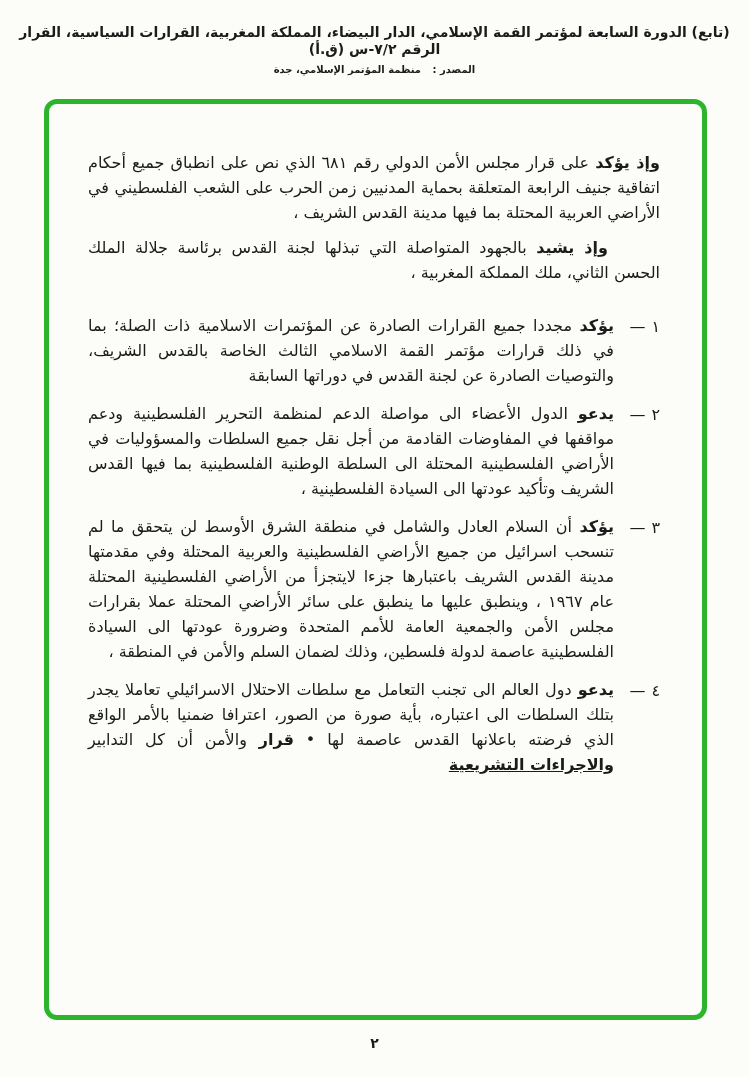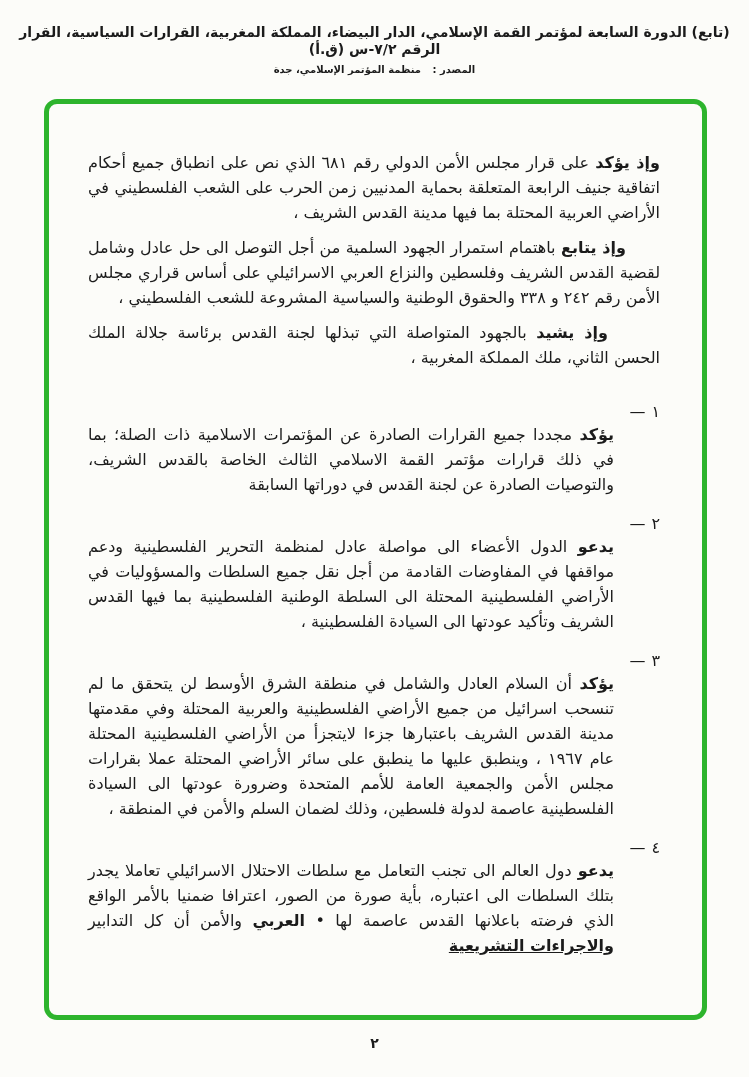--- a/index.html
+++ b/index.html
@@ -58,21 +58,21 @@
     display: flex;
     flex-direction: row; 
     margin-bottom: 13px;
   }
   .item-num {
     flex: 0 0 46px;
     white-space: nowrap;
     padding-top: 1px;
   }
   .item-num .dash { margin-inline-start: 6px; }
-  .item-text { flex: 1; text-align: justify; text-align-last: right; margin-top: 24px; }
+  .item-text { flex: 1; text-align: justify; text-align-last: right; }
   .bold-tail { font-weight: bold; text-decoration: underline; }
 
   
   .page-num {
     position: absolute;
     bottom: 26px; left: 0; right: 0;
     text-align: center;
     font-weight: bold;
     font-size: 14px;
   }
@@ -91,24 +91,20 @@
   </div>
 
   <div class="frame">
     <div class="content">
 
       <p class="para">
         <span class="lead">وإذ يؤكد</span>
         <span>على قرار مجلس الأمن الدولي رقم ٦٨١ الذي نص على انطباق جميع أحكام اتفاقية جنيف الرابعة المتعلقة بحماية المدنيين زمن الحرب على الشعب الفلسطيني في الأراضي العربية المحتلة بما فيها مدينة القدس الشريف ،</span>
       </p>
 
-      <p class="para indent-1">
-        <span class="lead">وإذ يتابع</span>
-        <span>باهتمام استمرار الجهود السلمية من أجل التوصل الى حل عادل وشامل لقضية القدس الشريف وفلسطين والنزاع العربي الاسرائيلي على أساس قراري مجلس الأمن رقم ٢٤٢ و ٣٣٨ والحقوق الوطنية والسياسية المشروعة للشعب الفلسطيني ،</span>
-      </p>
 
       <p class="para indent-2">
         <span class="lead">وإذ يشيد</span>
         <span>بالجهود المتواصلة التي تبذلها لجنة القدس برئاسة جلالة الملك الحسن الثاني، ملك المملكة المغربية ،</span>
       </p>
 
       <div class="items">
 
         <div class="item">
           <div class="item-num">
@@ -119,42 +115,42 @@
             <span>مجددا جميع القرارات الصادرة عن المؤتمرات الاسلامية ذات الصلة؛ بما في ذلك قرارات مؤتمر القمة الاسلامي الثالث الخاصة بالقدس الشريف، والتوصيات الصادرة عن لجنة القدس في دوراتها السابقة</span>
           </div>
         </div>
 
         <div class="item">
           <div class="item-num">
             <span>٢</span><span class="dash">—</span>
           </div>
           <div class="item-text">
             <span class="lead">يدعو</span>
-            <span>الدول الأعضاء الى مواصلة عادل لمنظمة التحرير الفلسطينية ودعم مواقفها في المفاوضات القادمة من أجل نقل جميع السلطات والمسؤوليات في الأراضي الفلسطينية المحتلة الى السلطة الوطنية الفلسطينية بما فيها القدس الشريف وتأكيد عودتها الى السيادة الفلسطينية ،</span>
+            <span>الدول الأعضاء الى مواصلة الدعم لمنظمة التحرير الفلسطينية ودعم مواقفها في المفاوضات القادمة من أجل نقل جميع السلطات والمسؤوليات في الأراضي الفلسطينية المحتلة الى السلطة الوطنية الفلسطينية بما فيها القدس الشريف وتأكيد عودتها الى السيادة الفلسطينية ،</span>
           </div>
         </div>
 
         <div class="item">
           <div class="item-num">
             <span>٣</span><span class="dash">—</span>
           </div>
           <div class="item-text">
             <span class="lead">يؤكد</span>
             <span>أن السلام العادل والشامل في منطقة الشرق الأوسط لن يتحقق ما لم تنسحب اسرائيل من جميع الأراضي الفلسطينية والعربية المحتلة وفي مقدمتها مدينة القدس الشريف باعتبارها جزءا لايتجزأ من الأراضي الفلسطينية المحتلة عام ١٩٦٧ ، وينطبق عليها ما ينطبق على سائر الأراضي المحتلة عملا بقرارات مجلس الأمن والجمعية العامة للأمم المتحدة وضرورة عودتها الى السيادة الفلسطينية عاصمة لدولة فلسطين، وذلك لضمان السلم والأمن في المنطقة ،</span>
           </div>
         </div>
 
         <div class="item">
           <div class="item-num">
             <span>٤</span><span class="dash">—</span>
           </div>
           <div class="item-text">
             <span class="lead">يدعو</span>
             <span>دول العالم الى تجنب التعامل مع سلطات الاحتلال الاسرائيلي تعاملا يجدر بتلك السلطات الى اعتباره، بأية صورة من الصور، اعترافا ضمنيا بالأمر الواقع الذي فرضته باعلانها القدس عاصمة لها •</span>
-            <span class="lead">العربي</span>
+            <span class="lead">قرار</span>
             <span>والأمن أن كل التدابير</span>
             <span class="bold-tail">والاجراءات التشريعية</span>
           </div>
         </div>
 
       </div>
     </div>
   </div>
 
   <div class="page-num">٢</div>

